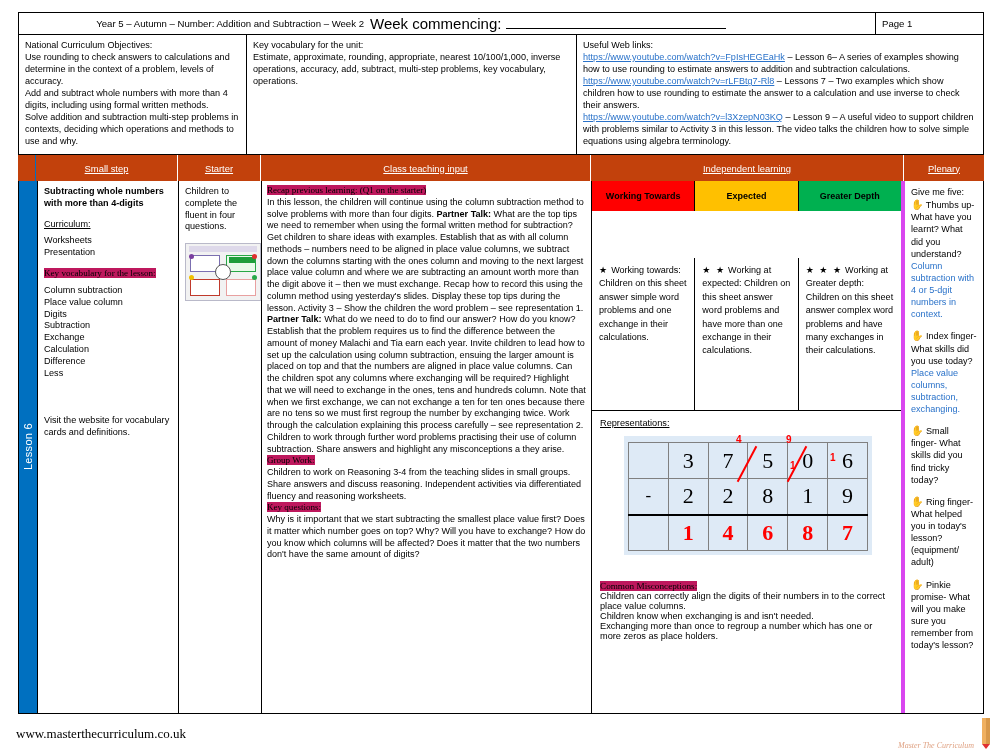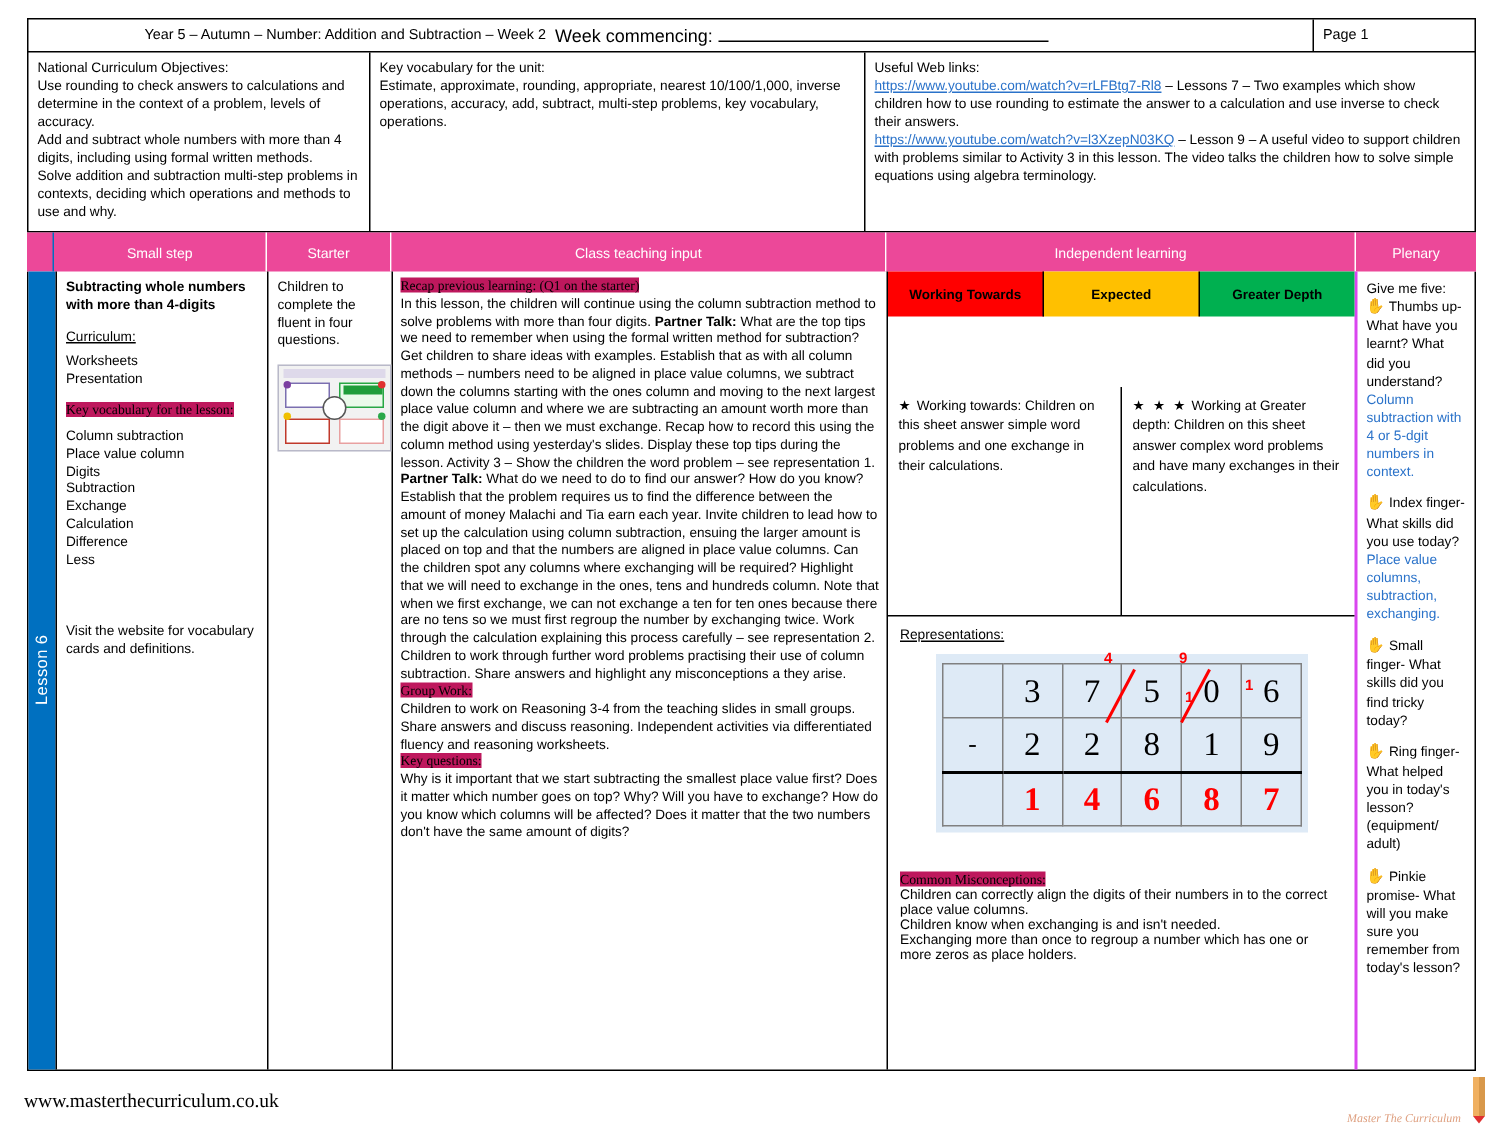--- a/index.html
+++ b/index.html
@@ -13,38 +13,38 @@
   }
   .page { position: relative; width: 1000px; height: 750px; padding: 12px 16px 0 18px; }
 
   
   .hdr-row {
     display: flex; align-items: center;
     border: 1px solid #000; border-bottom: none;
     height: 22px;
   }
   .hdr-title { padding-left: 6px; font-size: 9.6px; flex: 0 0 345px; text-align: right; }
-  .hdr-commencing { flex: 1; font-size: 12px; padding-left: 6px; }
+  .hdr-commencing { flex: 1; font-size: 15px; padding-left: 6px; }
   .hdr-commencing .rule { display:inline-block; border-bottom:1px solid #000; width:220px; height:9px; }
   .hdr-page { flex: 0 0 108px; font-size: 9.6px; padding-left: 6px; border-left: 1px solid #000; height:100%; display:flex; align-items:center;}
 
   
   .info-row { display: flex; border: 1px solid #000; height: 121px; }
   .info-cell { padding: 4px 6px 4px 6px; line-height: 1.32; font-size: 9.1px; }
   .c-objectives { flex: 0 0 228px; border-right: 1px solid #000; }
   .c-vocab { flex: 0 0 330px; border-right: 1px solid #000; }
   .c-links { flex: 1; }
   .link { color: #2a72c9; text-decoration: underline; }
 
   
   .colhdr { display: flex; height: 26px; margin-top: 0; }
   .colhdr div {
-    background: #ec4899; color: #fff;
+    background: #c2410c; color: #fff;
     display: flex; align-items: center; justify-content: center;
-    font-size: 9.4px; border-right: 1px solid #fff;
+    font-size: 9.4px; border-right: 1px solid #fff; text-decoration: underline;
   }
   .ch-spacer { flex: 0 0 18px; border-right: 1px solid #0070c0 !important; }
   .ch-smallstep { flex: 0 0 142px; }
   .ch-starter { flex: 0 0 83px; }
   .ch-teaching { flex: 0 0 330px; }
   .ch-independent { flex: 0 0 313px; }
   .ch-plenary { flex: 1; border-right: none !important; }
 
   
   .body-row { display: flex; height: 533px; border: 1px solid #000; border-top: none; }
@@ -53,21 +53,21 @@
     display: flex; align-items: center; justify-content: center;
   }
   .lessonbar span {
     writing-mode: vertical-rl; transform: rotate(180deg);
     font-size: 11px; letter-spacing: .3px;
   }
   .col { padding: 5px 6px; line-height: 1.3; font-size: 9.1px; overflow: hidden; }
   .col-smallstep { flex: 0 0 142px; border-left: 1px solid #000; border-right: 1px solid #000; }
   .col-starter  { flex: 0 0 83px; border-right: 1px solid #000; }
   .col-teaching { flex: 0 0 330px; border-right: 1px solid #000; padding: 4px 5px; font-size: 9.05px; line-height:1.30; }
-  .col-independent { flex: 0 0 313px; border-right: 2px solid #d946ef; padding: 0; }
+  .col-independent { flex: 0 0 313px; border-right: 4px solid #d946ef; padding: 0; }
   .col-plenary { flex: 1; padding: 5px 6px; line-height: 1.33; }
 
   .hl { background: #be185d; font-family: Liberation Serif, serif; }
   .b { font-weight: bold; }
   .u { text-decoration: underline; }
   .sp { height: 9px; }
   .sp-sm { height: 5px; }
 
   
   .thumb {
@@ -161,20 +161,23 @@
 Add and subtract whole numbers with more than 4 digits, including using formal written methods.
 Solve addition and subtraction multi-step problems in contexts, deciding which operations and methods to use and why.</div>
     </div>
     <div class="info-cell c-vocab">
       <div>Key vocabulary for the unit:</div>
       <div>Estimate, approximate, rounding, appropriate, nearest 10/100/1,000, inverse operations, accuracy, add, subtract, multi-step problems, key vocabulary, operations.</div>
     </div>
     <div class="info-cell c-links">
       <div>Useful Web links:</div>
       <div>
+        <a class="link" href="#">https://www.youtube.com/watch?v=FpIsHEGEaHk</a><span> – Lesson 6– A series of examples showing how to use rounding to estimate answers to addition and subtraction calculations.</span>
+      </div>
+      <div>
         <a class="link" href="#">https://www.youtube.com/watch?v=rLFBtg7-Rl8</a><span> – Lessons 7 – Two examples which show children how to use rounding to estimate the answer to a calculation and use inverse to check their answers.</span>
       </div>
       <div>
         <a class="link" href="#">https://www.youtube.com/watch?v=l3XzepN03KQ</a><span> – Lesson 9 – A useful video to support children with problems similar to Activity 3 in this lesson. The video talks the children how to solve simple equations using algebra  terminology.</span>
       </div>
     </div>
   </div>
 
   <div class="colhdr">
     <div class="ch-spacer"></div>
@@ -242,20 +245,24 @@
     <div class="col-independent">
       <div class="bands">
         <div class="band" style="background:#ff0000">Working Towards</div>
         <div class="band" style="background:#ffc000">Expected</div>
         <div class="band" style="background:#00b050">Greater Depth</div>
       </div>
       <div class="band-desc-row">
         <div class="band-desc">
           <span class="stars">★</span>
           <span>Working towards: Children on this sheet answer simple word problems and one exchange in their calculations.</span>
+        </div>
+        <div class="band-desc">
+          <span class="stars">★ ★</span>
+          <span>Working at expected: Children on this sheet answer word problems and have more than one exchange in their calculations.</span>
         </div>
         <div class="band-desc">
           <span class="stars">★ ★ ★</span>
           <span>Working at Greater depth: Children on this sheet answer complex word problems and have many exchanges in their calculations.</span>
         </div>
       </div>
 
       <div class="indep-lower">
         <div class="u">Representations:</div>
 

